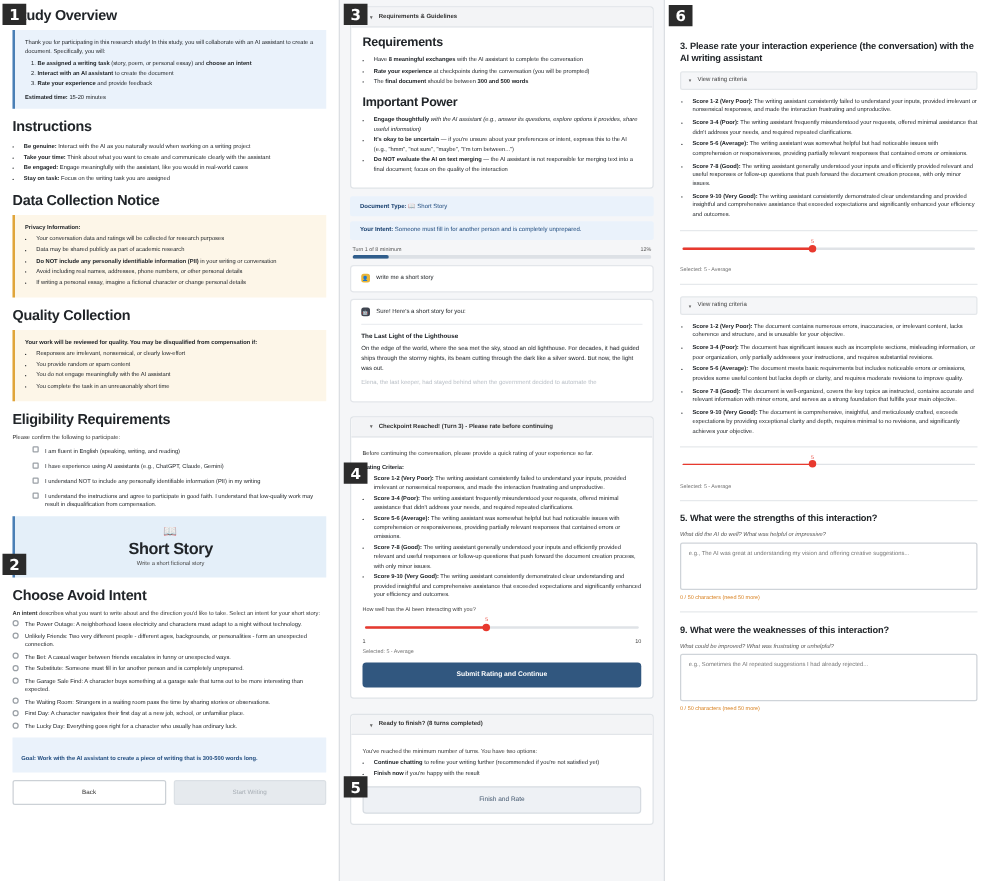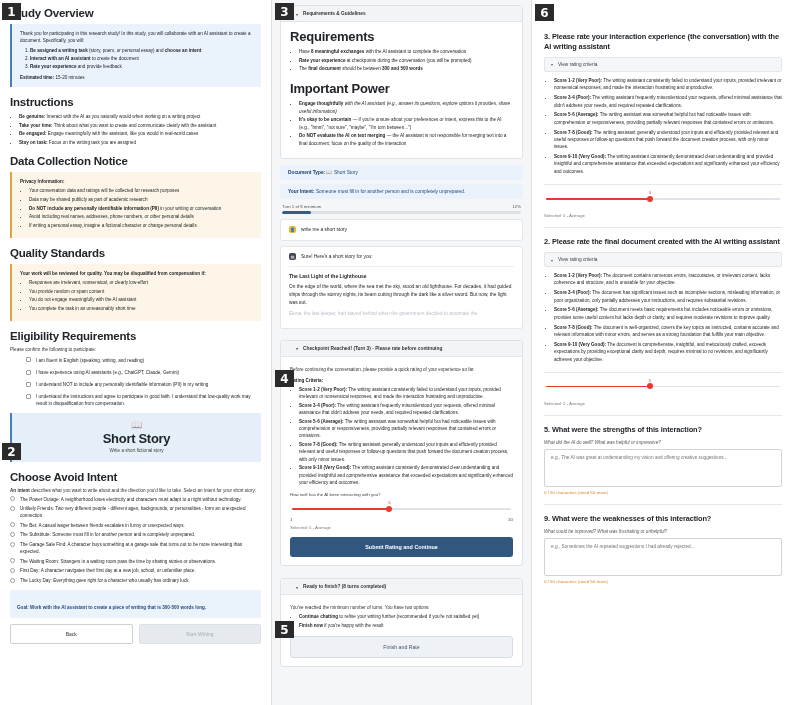--- a/index.html
+++ b/index.html
@@ -97,21 +97,21 @@
     background: #fff; border: 1px solid #dfe3e7; border-radius: 3px;
     margin: 6px 8px; overflow: hidden;
   }
   .card-head {
     background: #f3f4f6; border-bottom: 1px solid #e2e5e9;
     padding: 5px 8px 5px 22px; font-size: 4.8px; font-weight: bold; color: #333;
     position: relative;
   }
   .card-head .caret { position: absolute; left: 15px; top: 50%; transform: translateY(-50%); font-size: 4px; color: #666; }
   .card-body { padding: 7px 9px 8px 9px; }
-  h3.cardh { font-size: 13px; font-weight: bold; margin: 0 0 4px 0; letter-spacing: -0.2px; }
+  h3.cardh { font-size: 10px; font-weight: bold; margin: 0 0 4px 0; letter-spacing: -0.2px; }
   h3.cardh.mt { margin-top: 9px; }
 
   .infobar {
     background: #eaf2fb; padding: 5px 8px; margin: 4px 8px;
     font-size: 4.8px; color: #1e4a7d; border-radius: 2px;
   }
   .infobar b { color: #163e6d; }
 
   .progwrap { margin: 5px 10px 2px 10px; }
   .prog-labels { display: flex; justify-content: space-between; font-size: 4.3px; color: #555; }
@@ -208,21 +208,21 @@
       <div class="tiny" style="font-weight:bold;">Privacy Information:</div>
       <ul class="bul">
         <li>Your conversation data and ratings will be collected for research purposes</li>
         <li>Data may be shared publicly as part of academic research</li>
         <li><b>Do NOT include any personally identifiable information (PII)</b> in your writing or conversation</li>
         <li>Avoid including real names, addresses, phone numbers, or other personal details</li>
         <li>If writing a personal essay, imagine a fictional character or change personal details</li>
       </ul>
     </div>
 
-    <h2 class="sec">Quality Standards</h2>
+    <h2 class="sec">Quality Collection</h2>
     <div class="box-amber">
       <div class="tiny" style="font-weight:bold;">Your work will be reviewed for quality. You may be disqualified from compensation if:</div>
       <ul class="bul">
         <li>Responses are irrelevant, nonsensical, or clearly low-effort</li>
         <li>You provide random or spam content</li>
         <li>You do not engage meaningfully with the AI assistant</li>
         <li>You complete the task in an unreasonably short time</li>
       </ul>
     </div>
 
@@ -424,21 +424,20 @@
     <div class="sep"></div>
     <div class="slider">
       <div class="sl-track"></div>
       <div class="sl-fill" id="q1fill" style="width: 44.4444%;"></div>
       <div class="sl-val" id="q1val" style="left: 44.4444%;">5</div>
       <div class="sl-thumb" id="q1thumb" style="left: calc(44.4444% - 3px);"></div>
     </div>
     <div class="sl-sel" style="margin-top:8px;">Selected: 5 - Average</div>
     <div class="sep"></div>
 
-    <h3 class="q">2. Please rate the final document created with the AI writing assistant</h3>
     <div class="criteria-toggle">
       <span class="caret">▾</span>
       <span>View rating criteria</span>
     </div>
     <ul class="crit">
       <li><b>Score 1-2 (Very Poor):</b><span> The document contains numerous errors, inaccuracies, or irrelevant content, lacks coherence and structure, and is unusable for your objective.</span></li>
       <li><b>Score 3-4 (Poor):</b><span> The document has significant issues such as incomplete sections, misleading information, or poor organization, only partially addresses your instructions, and requires substantial revisions.</span></li>
       <li><b>Score 5-6 (Average):</b><span> The document meets basic requirements but includes noticeable errors or omissions, provides some useful content but lacks depth or clarity, and requires moderate revisions to improve quality.</span></li>
       <li><b>Score 7-8 (Good):</b><span> The document is well-organized, covers the key topics as instructed, contains accurate and relevant information with minor errors, and serves as a strong foundation that fulfills your main objective.</span></li>
       <li><b>Score 9-10 (Very Good):</b><span> The document is comprehensive, insightful, and meticulously crafted, exceeds expectations by providing exceptional clarity and depth, requires minimal to no revisions, and significantly achieves your objective.</span></li>

